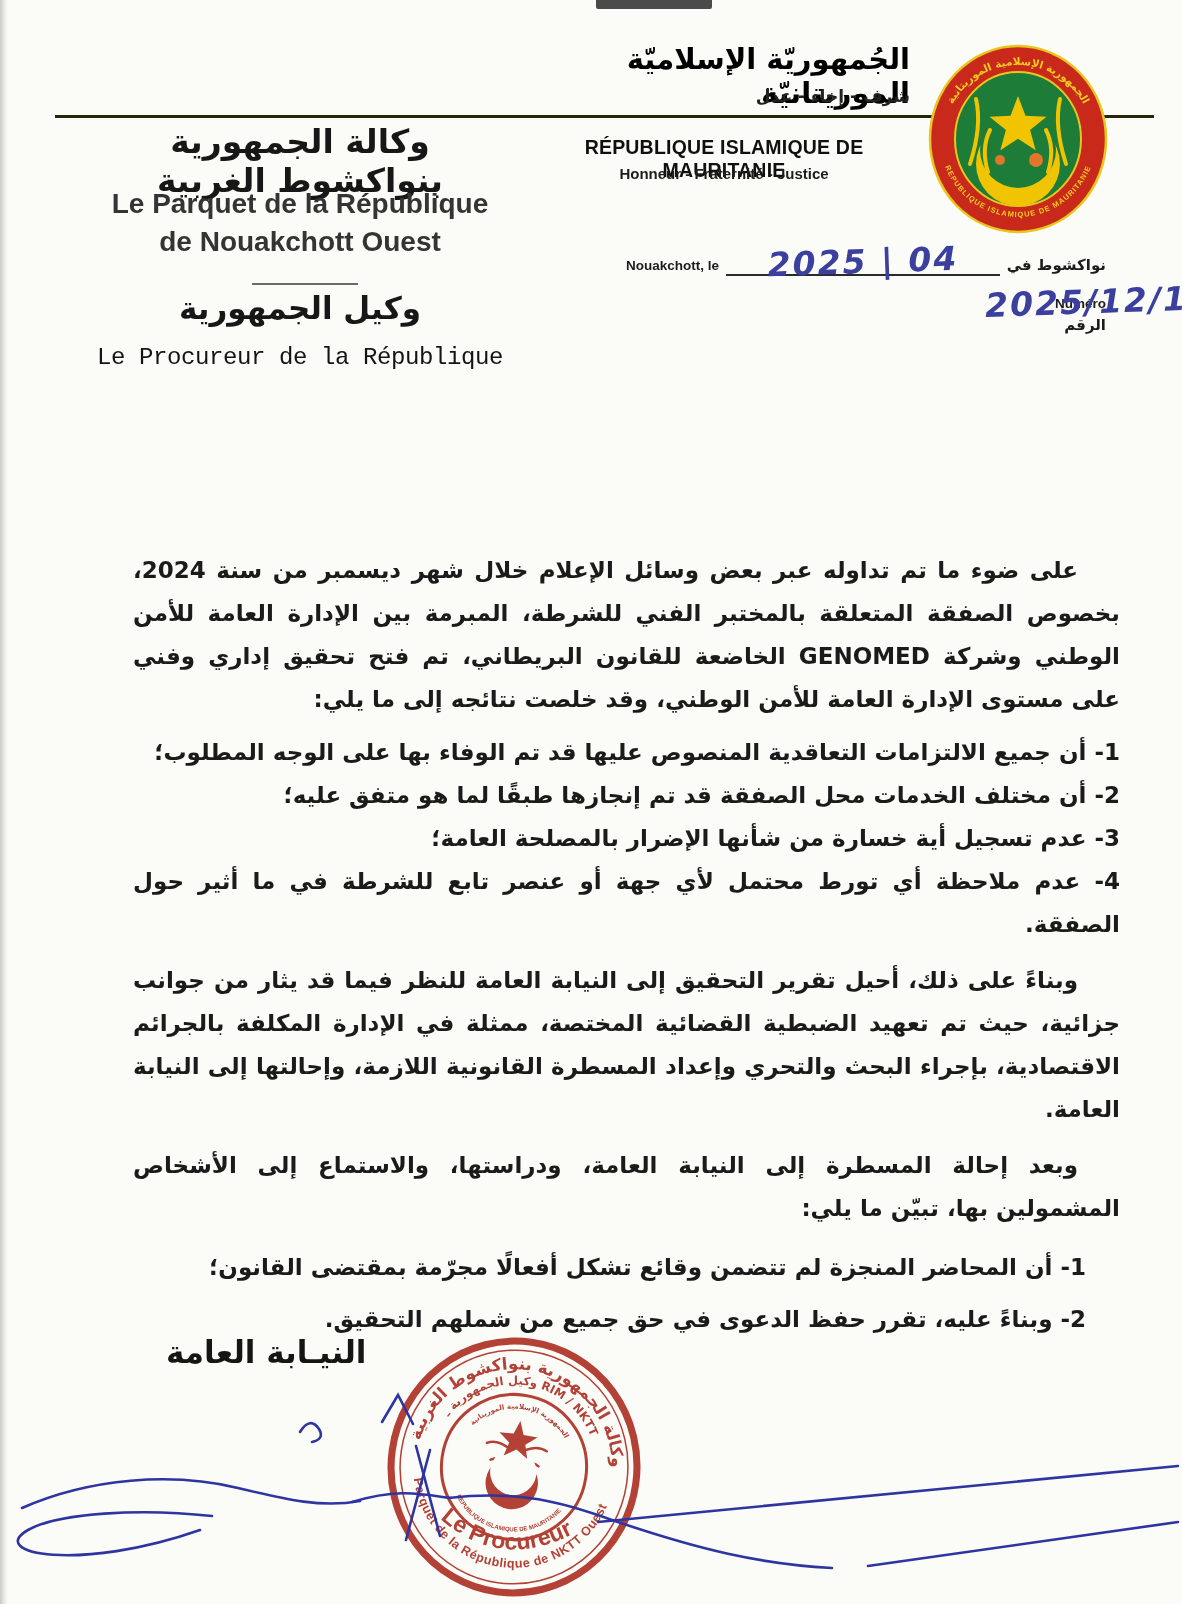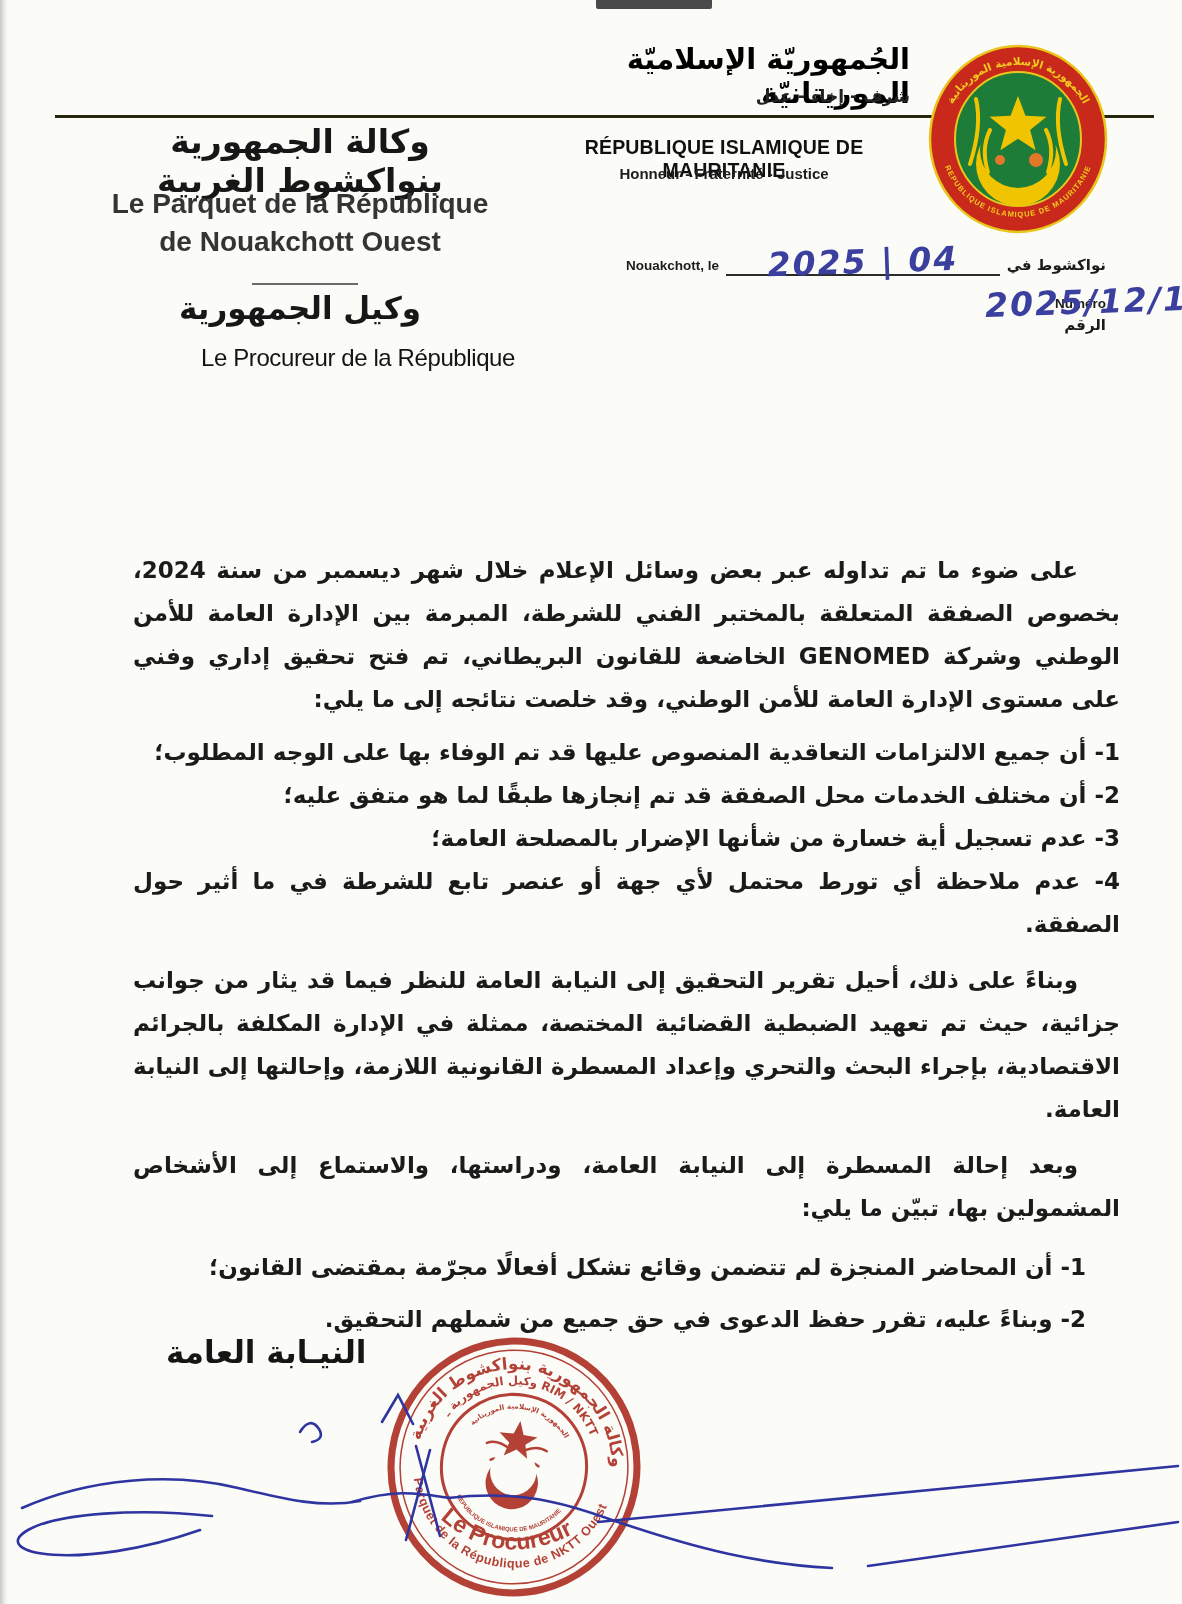--- a/index.html
+++ b/index.html
@@ -27,22 +27,22 @@
 
   .blk-office-ar{position:absolute;left:85px;top:122px;width:430px;text-align:center;
     font-size:33px;font-weight:700;direction:rtl;color:#171717;}
   .blk-parquet1{position:absolute;left:85px;top:188px;width:430px;text-align:center;
     font-family:"Liberation Sans",sans-serif;font-size:28px;font-weight:700;color:#343434;}
   .blk-parquet2{position:absolute;left:85px;top:226px;width:430px;text-align:center;
     font-family:"Liberation Sans",sans-serif;font-size:28px;font-weight:700;color:#343434;}
   .blk-divider{position:absolute;left:252px;top:283px;width:106px;height:2px;background:#6a6a6a;}
   .blk-role-ar{position:absolute;left:85px;top:290px;width:430px;text-align:center;
     font-size:31px;font-weight:700;direction:rtl;color:#171717;}
-  .blk-role-fr{position:absolute;left:85px;top:344px;width:430px;text-align:right;
-    font-family:Liberation Sans, sans-serif;font-size:24px;font-weight:400;letter-spacing:-.4px;color:#141414;}
+  .blk-role-fr{position:absolute;left:85px;top:344px;width:430px;text-align:center;
+    font-family:Liberation Mono, monospace;font-size:24px;font-weight:400;letter-spacing:-.4px;color:#141414;}
 
   
   .meta-row{position:absolute;left:626px;width:480px;height:38px;display:flex;align-items:flex-end;}
   .meta-row.row1{top:238px;} .meta-row.row2{top:296px;flex-direction:column;}
   .meta-label-fr{font-family:"Liberation Sans",sans-serif;font-size:13.5px;font-weight:700;
     color:#1c1c1c;white-space:nowrap;padding-bottom:3px;}
   .meta-line{flex:1;position:relative;margin:0 7px;border-bottom:2.5px solid #2b2b2b;height:100%;}
   .meta-hand{position:absolute;left:50%;bottom:-7px;transform:translateX(-50%) rotate(-2deg);
     font-size:33px;font-style:italic;font-weight:600;color:#3b3f9e;white-space:nowrap;letter-spacing:2px;}
   .meta-label-ar{font-size:15px;font-weight:700;color:#1c1c1c;white-space:nowrap;direction:rtl;padding-bottom:2px;}

